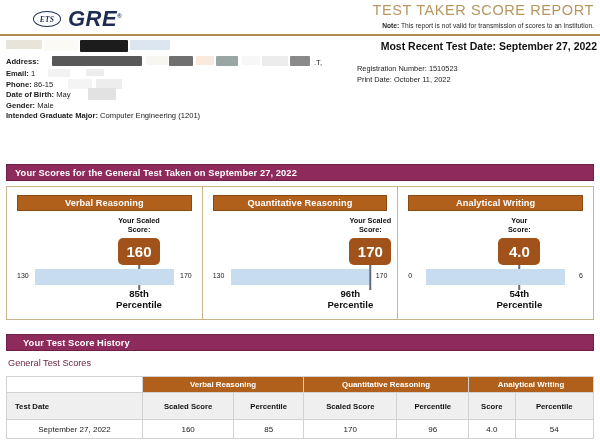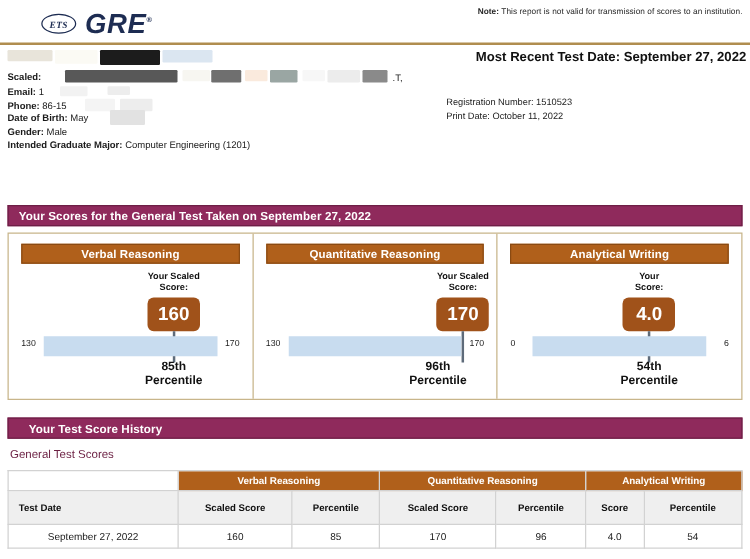--- a/index.html
+++ b/index.html
@@ -119,21 +119,21 @@
     width: 240px;
   }
   .most-recent {
     font-size: 10.5px;
     font-weight: bold;
     color: #111;
     text-align: right;
     white-space: nowrap;
   }
   .reg-lines {
-    margin-top: 24px;
+    margin-top: 11px;
     font-size: 7.4px;
     line-height: 1.5;
     color: #222;
   }
 
   
   .banner {
     position: absolute;
     left: 6px;
     width: 588px;
@@ -315,34 +315,35 @@
 <body>
 
 <div class="header">
   <div class="logo-zone">
     <span class="ets-oval">
         <span>ETS</span>
       </span>
     <span class="gre-word"><span>GRE</span><span class="gre-reg">®</span></span>
   </div>
   <div class="header-right">
+    <div class="report-title">TEST TAKER SCORE REPORT</div>
     <div class="report-note"><b>Note:</b><span> This report is not valid for transmission of scores to an institution.</span></div>
   </div>
 </div>
 <div class="gold-rule"></div>
 
 <div class="info">
   <div class="name-line">
     <span class="redact" style="left:0;width:36px;height:9px;background:#e8e4da;"></span>
     <span class="redact" style="left:38px;width:34px;height:11px;background:#fbfaf4;"></span>
     <span class="redact" style="left:74px;width:48px;height:12px;background:#1c1c1c;"></span>
     <span class="redact" style="left:124px;width:40px;height:10px;background:#dbe6f1;"></span>
   </div>
   <div class="addr-line">
-    <b>Scaled:</b>
+    <b>Address:</b>
     <span class="redact" style="left:46px;width:90px;height:10px;background:#585858;"></span>
     <span class="redact" style="left:140px;width:22px;height:9px;background:#f7f6f1;"></span>
     <span class="redact" style="left:163px;width:24px;height:10px;background:#6f6f6f;"></span>
     <span class="redact" style="left:190px;width:18px;height:9px;background:#faeadd;"></span>
     <span class="redact" style="left:210px;width:22px;height:10px;background:#9aa6a3;"></span>
     <span class="redact" style="left:236px;width:18px;height:9px;background:#f7f7f7;"></span>
     <span class="redact" style="left:256px;width:26px;height:10px;background:#ececec;"></span>
     <span class="redact" style="left:284px;width:20px;height:10px;background:#8a8a8a;"></span>
     <span style="position:absolute;left:308px;top:1px;">.T,</span>
   </div>

